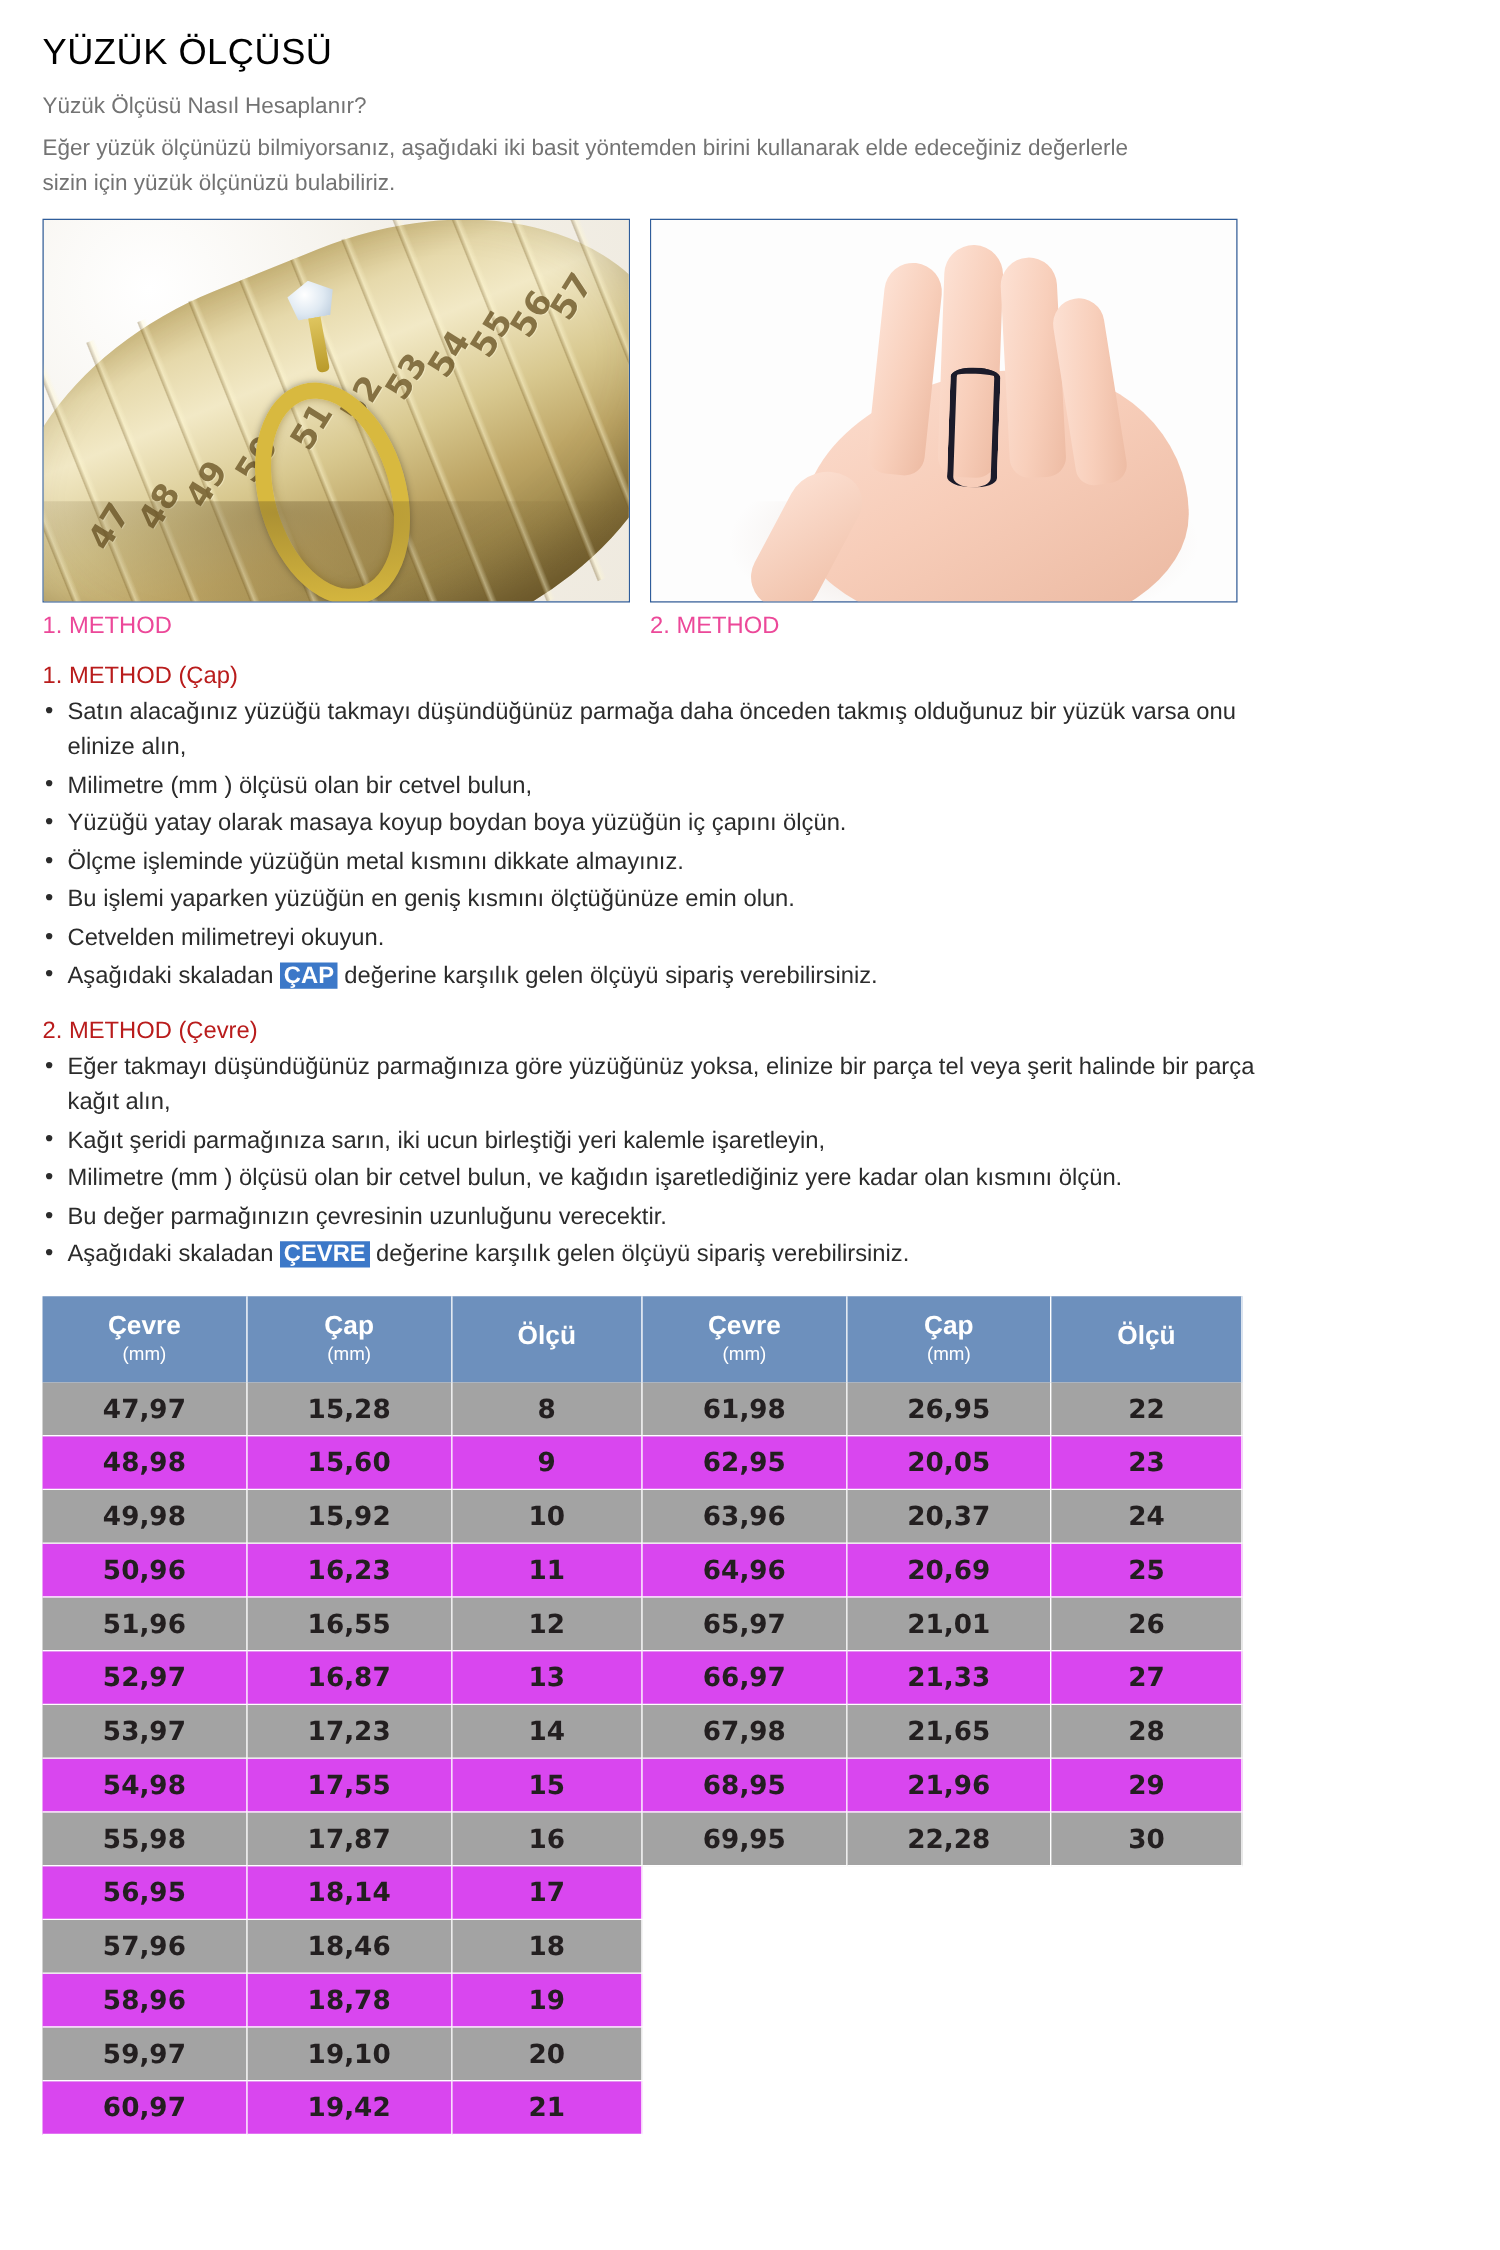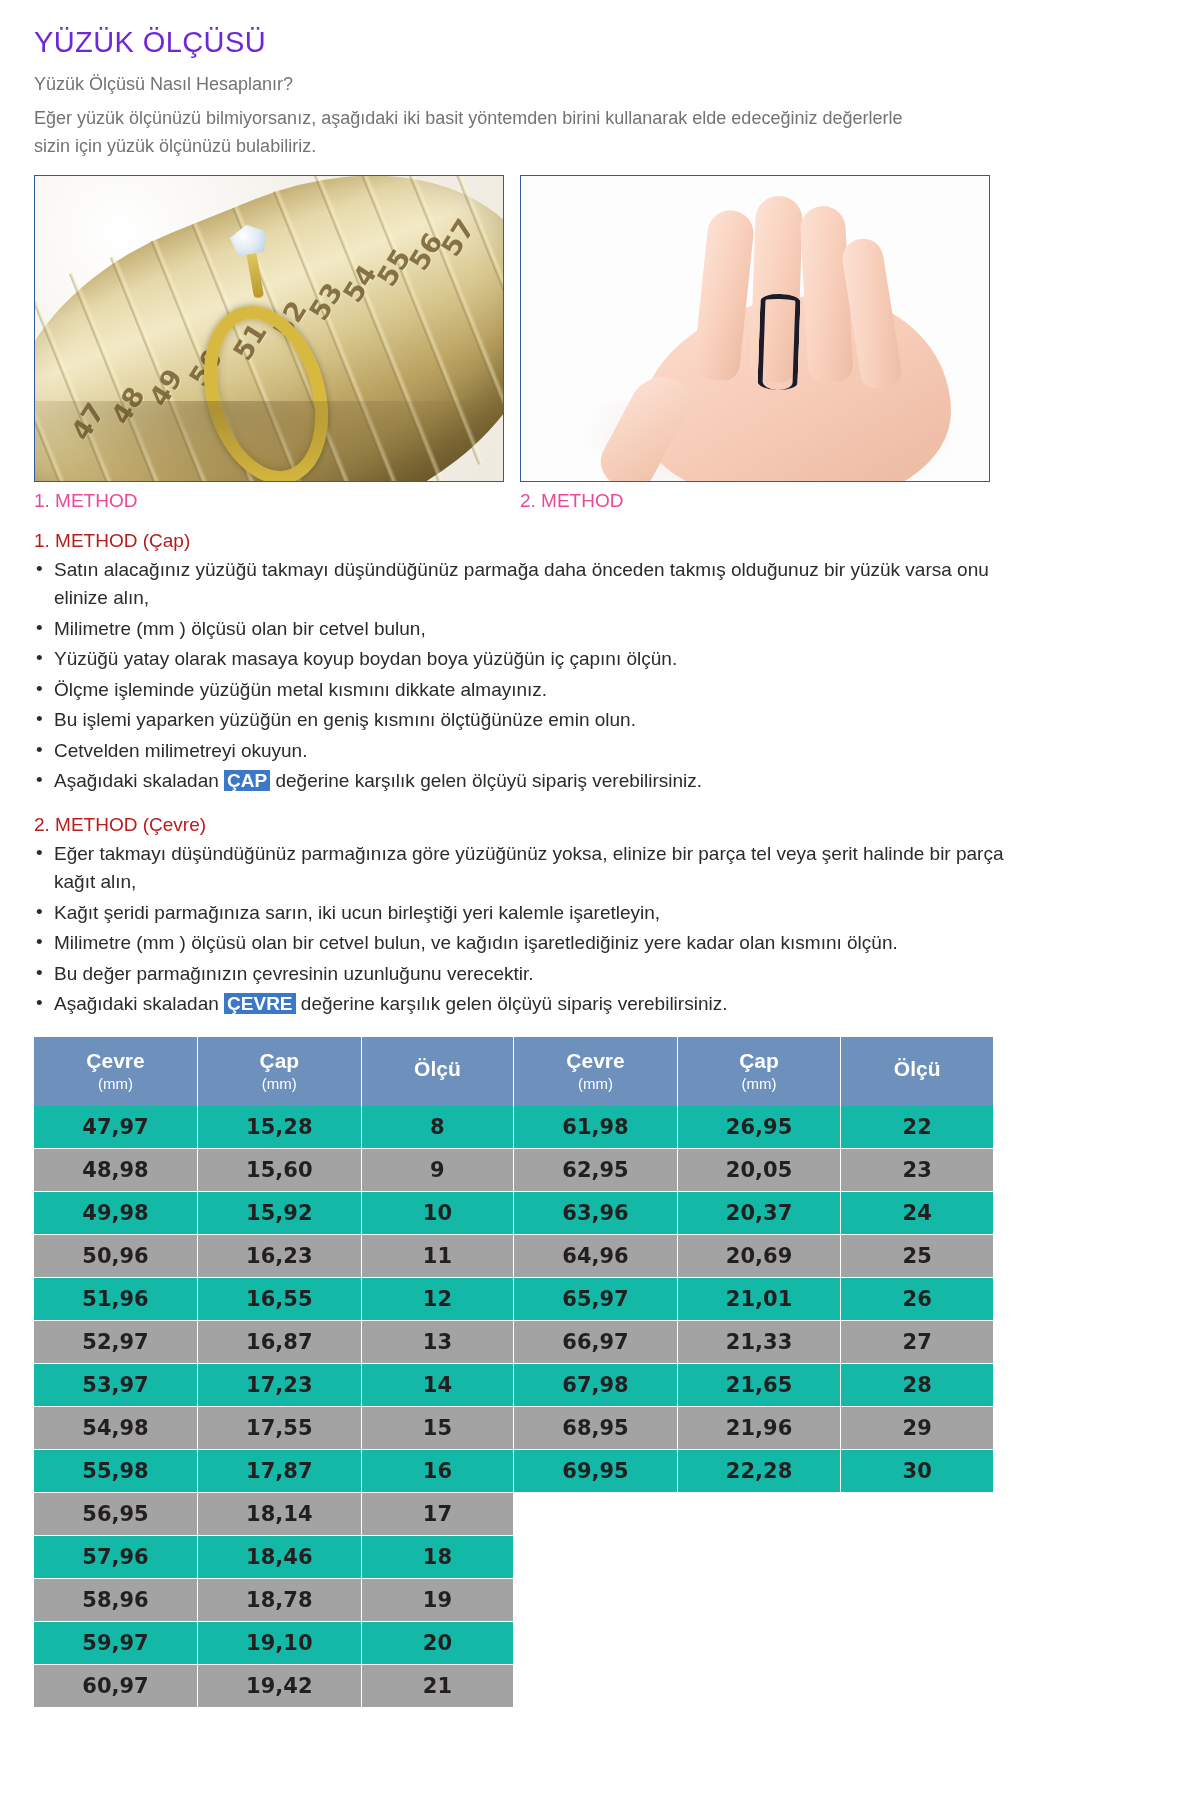--- a/index.html
+++ b/index.html
@@ -14,21 +14,21 @@
   }
   .page {
     width: 1200px;
     min-height: 1800px;
     background: #fff;
     padding: 22px 34px 0 34px;
   }
   .title {
     font-size: 29px;
     letter-spacing: 0.4px;
-    color: #6d28d9;
+    color: #000000;
     margin: 4px 0 12px 0;
     font-weight: 400;
   }
   .lead {
     font-size: 18px;
     line-height: 1.55;
     color: #737373;
     margin: 0 0 4px 0;
     max-width: 870px;
     font-weight: 400;
@@ -234,22 +234,22 @@
   table.sizes td {
     text-align: center;
     font-size: 21px;
     font-weight: 700;
     color: #231f20;
     padding: 9px 0;
     border-right: 1px solid #ffffff;
     border-bottom: 1px solid #ffffff;
     font-family: "DejaVu Sans", sans-serif;
   }
-  table.sizes tr.odd td { background: #14b8a6; }
-  table.sizes tr.even td { background: #a3a3a3; }
+  table.sizes tr.odd td { background: #a3a3a3; }
+  table.sizes tr.even td { background: #d946ef; }
   table.sizes td.empty { background: #ffffff !important; }
   .col-a { width: 150px; }
   .col-b { width: 150px; }
   .col-c { width: 140px; }
 </style>
 </head>
 <body>
 
 <div class="page">
 

